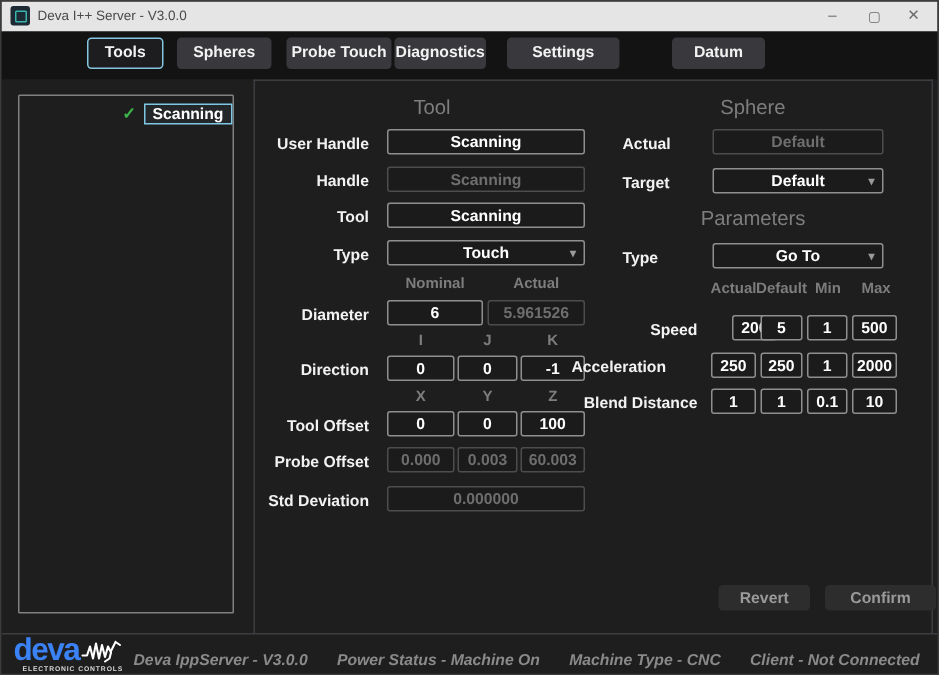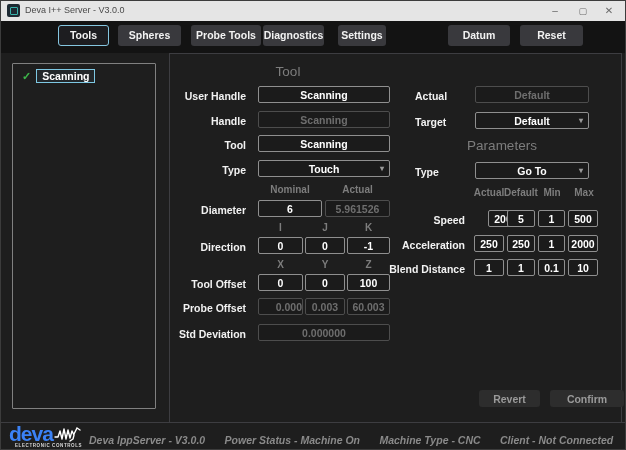--- a/index.html
+++ b/index.html
@@ -10,21 +10,21 @@
   .appicon::after{content:"";position:absolute;left:2.5px;top:2.5px;width:6px;height:6px;border:1.5px solid #39b5ad;border-radius:1px;}
   .wintitle{position:absolute;left:24px;top:4px;font-size:9px;color:#4a4a4a;}
   .winctl{position:absolute;top:0;width:28px;height:20px;color:#6a6a6a;font-size:10px;line-height:20px;text-align:center;}
   .ctl-min{right:56px;} .ctl-max{right:28px;font-size:9px;} .ctl-close{right:2px;}
   
   .header{position:absolute;left:0;top:20px;width:100%;height:32px;background:#131313;}
   .tabbtn{position:absolute;top:4px;height:21px;background:#39393d;border:none;border-radius:3px;color:#f2f2f2;font:600 10.5px "Liberation Sans",sans-serif;line-height:21px;text-align:center;box-sizing:border-box;padding:0;}
   .tabbtn.active{background:#1d1d20;border:1px solid #85c6e0;line-height:19px;}
   
   .main{position:absolute;left:0;top:52px;width:100%;height:369px;background:#1e1e1e;}
-  .listbox{position:absolute;left:11px;top:10px;width:144px;height:346px;border:1px solid #808080;border-radius:1px;box-sizing:border-box;padding-top:3px;}
+  .listbox{position:absolute;left:11px;top:10px;width:144px;height:346px;border:1px solid #808080;border-radius:1px;box-sizing:border-box;padding-top:3px;text-align:right;}
   .litem{position:relative;height:16px;line-height:15px;padding-left:9px;white-space:nowrap;}
   .check{color:#3db54a;font-size:11px;font-weight:700;margin-right:5px;}
   .litem-label{color:#fff;font-size:10.5px;font-weight:600;padding:0 5px;}
   .litem.sel .litem-label{border:1px solid #7ec8e3;background:#23272a;}
   .panel{position:absolute;left:168px;top:0;width:453px;height:369px;border:1px solid #3d3d41;border-bottom:none;box-sizing:border-box;background:#1e1e1e;}
   .sect{position:absolute;color:#7d7d7d;font-size:13.5px;text-align:center;width:120px;}
   .lbl{position:absolute;color:#f2f2f2;font:700 10.5px "Liberation Sans",sans-serif;text-align:right;white-space:nowrap;}
   .lbl-l{text-align:left;}
   .hdr{position:absolute;color:#7d7d7d;font:600 10px "Liberation Sans",sans-serif;text-align:center;white-space:nowrap;}
   .fld{position:absolute;height:17px;background:#1b1b1b;border:1px solid #8f8f8f;border-radius:2px;color:#fff;text-align:center;font:600 10.5px "Liberation Sans",sans-serif;padding:0;box-sizing:border-box;outline:none;}
@@ -49,25 +49,24 @@
     <div class="appicon"></div>
     <div class="wintitle">Deva I++ Server - V3.0.0</div>
     <div class="winctl ctl-min">–</div>
     <div class="winctl ctl-max">▢</div>
     <div class="winctl ctl-close">✕</div>
   </div>
 
   <div class="header">
     <button class="tabbtn active" style="left:57px;width:51px;">Tools</button>
     <button class="tabbtn" style="left:117px;width:63px;">Spheres</button>
-    <button class="tabbtn" style="left:190px;width:70px;">Probe Tools</button>
+    <button class="tabbtn" style="left:190px;width:70px;">Probe Touch</button>
     <button class="tabbtn" style="left:262px;width:61px;">Diagnostics</button>
-    <button class="tabbtn" style="left:337px;width:48px;">Settings</button>
+    <button class="tabbtn" style="left:337px;width:75px;">Settings</button>
     <button class="tabbtn" style="left:447px;width:62px;">Datum</button>
-    <button class="tabbtn" style="left:519px;width:63px;">Reset</button>
   </div>
 
   <div class="main">
 
     <div class="listbox">
       <div class="litem sel">
         <span class="check">✓</span><span class="litem-label">Scanning</span>
       </div>
     </div>
 
@@ -109,27 +108,28 @@
       <div class="hdr" style="left:88px;top:205px;width:45px;">X</div>
       <div class="hdr" style="left:135px;top:205px;width:40px;">Y</div>
       <div class="hdr" style="left:177px;top:205px;width:43px;">Z</div>
 
       <div class="lbl" style="left:0;top:224px;width:76px;">Tool Offset</div>
       <input class="fld" style="left: 88px; top: 220px; width: 45px;" value="0">
       <input class="fld" style="left: 135px; top: 220px; width: 40px;" value="0">
       <input class="fld" style="left: 177px; top: 220px; width: 43px;" value="100">
 
       <div class="lbl" style="left:0;top:248px;width:76px;text-align:right;">Probe Offset</div>
-      <input class="fld dis" style="left: 88px; top: 244px; width: 45px; text-align: right;" value="0.000">
+      <input class="fld dis" style="left: 88px; top: 244px; width: 45px;" value="0.000">
       <input class="fld dis" style="left: 135px; top: 244px; width: 40px;" value="0.003">
       <input class="fld dis" style="left: 177px; top: 244px; width: 43px;" value="60.003">
 
       <div class="lbl" style="left:0;top:274px;width:76px;">Std Deviation</div>
       <input class="fld dis" style="left: 88px; top: 270px; width: 132px;" value="0.000000">
 
+      <div class="sect" style="left:272px;top:10px;">Sphere</div>
 
       <div class="lbl lbl-l" style="left:245px;top:36px;width:55px;">Actual</div>
       <input class="fld dis" style="left: 305px; top: 32px; width: 114px;" value="Default">
 
       <div class="lbl lbl-l" style="left:245px;top:62px;width:55px;">Target</div>
       <div class="dd" style="left:305px;top:58px;width:114px;">
         <span>Default</span>
         <span class="caret">▾</span>
       </div>
 
@@ -145,21 +145,21 @@
       <div class="hdr" style="left:332px;top:133px;width:38px;">Default</div>
       <div class="hdr" style="left:366px;top:133px;width:32px;">Min</div>
       <div class="hdr" style="left:398px;top:133px;width:32px;">Max</div>
 
       <div class="lbl" style="left:210px;top:160px;width:85px;">Speed</div>
       <input class="fld" style="left: 318px; top: 156px; width: 30px;" value="200">
       <input class="fld" style="left: 337px; top: 156px; width: 28px;" value="5">
       <input class="fld" style="left: 368px; top: 156px; width: 27px;" value="1">
       <input class="fld" style="left: 398px; top: 156px; width: 30px;" value="500">
 
-      <div class="lbl" style="left:210px;top:185px;width:85px;">Acceleration</div>
+      <div class="lbl" style="left:200px;top:185px;width:85px;text-align:center;">Acceleration</div>
       <input class="fld" style="left: 304px; top: 181px; width: 30px;" value="250">
       <input class="fld" style="left: 337px; top: 181px; width: 28px;" value="250">
       <input class="fld" style="left: 368px; top: 181px; width: 27px;" value="1">
       <input class="fld" style="left: 398px; top: 181px; width: 30px;" value="2000">
 
       <div class="lbl" style="left:210px;top:209px;width:85px;">Blend Distance</div>
       <input class="fld" style="left: 304px; top: 205px; width: 30px;" value="1">
       <input class="fld" style="left: 337px; top: 205px; width: 28px;" value="1">
       <input class="fld" style="left: 368px; top: 205px; width: 27px;" value="0.1">
       <input class="fld" style="left: 398px; top: 205px; width: 30px;" value="10">

